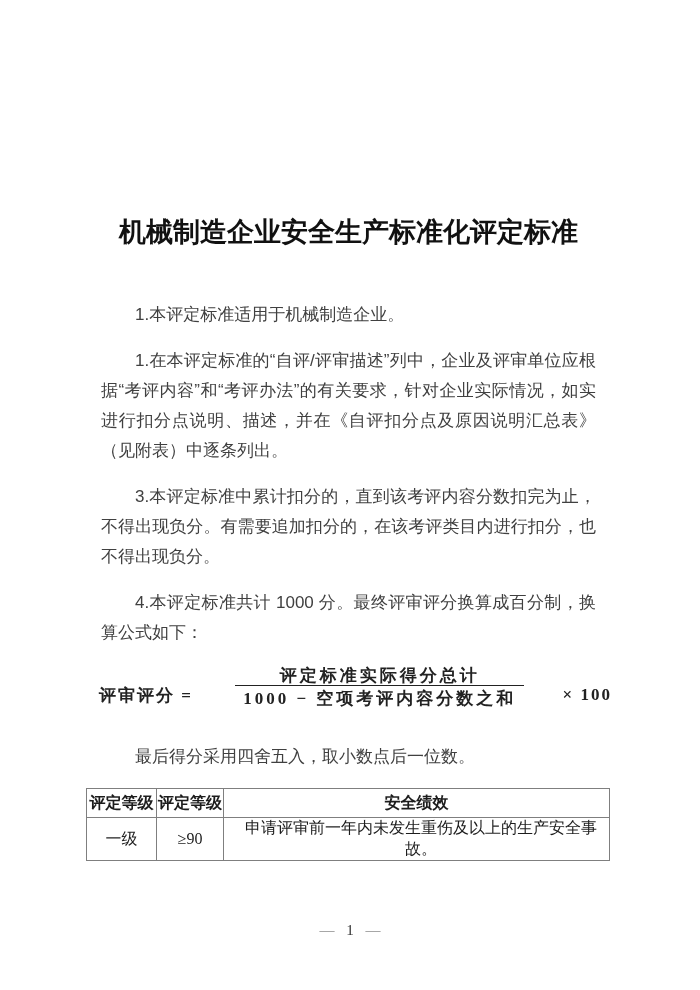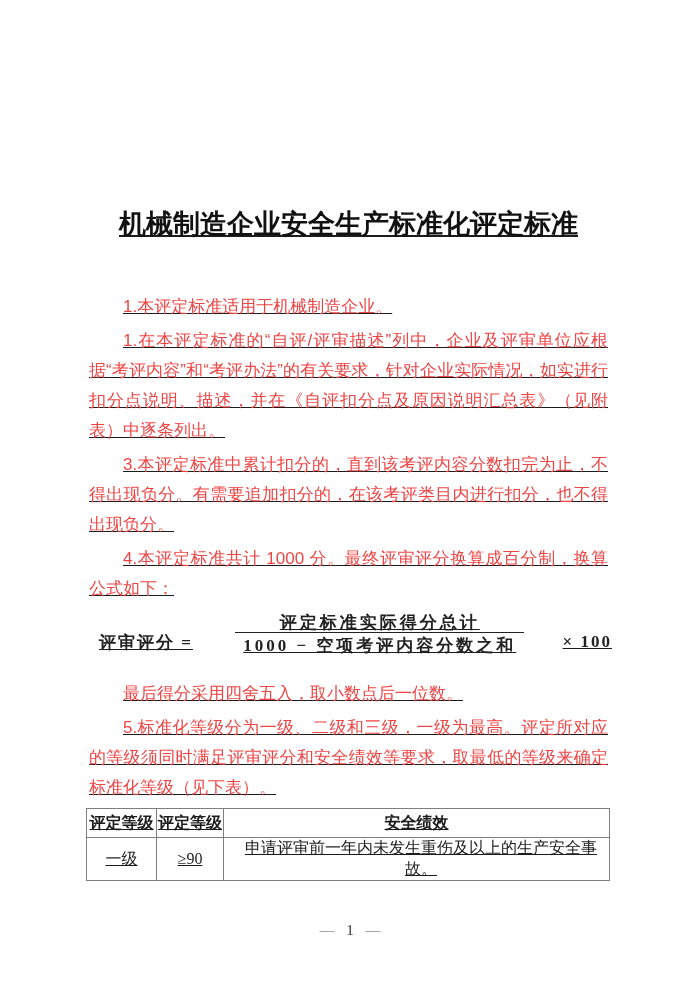--- a/index.html
+++ b/index.html
@@ -12,23 +12,22 @@
     width: 700px;
     height: 990px;
     background: #ffffff;
     font-family: "Liberation Sans", sans-serif;
     color: #1c1c1c;
     overflow: hidden;
   }
   .content {
     position: absolute;
     left: 85px;
-    top: 0;
+    top: 8px;
     width: 527px;
-    text-decoration: underline;
   }
   .title {
     margin: 204px 0 0 0;
     text-align: center;
     font-size: 27px;
     font-weight: bold;
     line-height: 40px;
     color: #111;
     white-space: nowrap;
   }
@@ -38,26 +37,26 @@
     font-size: 18px;
     font-weight: bold;
     letter-spacing: 4px;
     line-height: 26px;
     color: #111;
   }
   .body-text {
     margin-top: 48px;
   }
   .body-text p {
-    margin: 4px;
+    margin: 16px;
     font-size: 17px;
     line-height: 30px;
     text-align: justify;
     text-indent: 2em;
-    color: #ef4444;
+    color: #404040;
   }
   .formula {
     display: flex;
     align-items: center;
     margin: 7px 0 6px 14px;
     font-family: "Liberation Serif", serif;
     font-weight: bold;
     font-size: 17px;
     letter-spacing: 2px;
     color: #222;
@@ -129,21 +128,20 @@
       <div class="formula">
         <span class="lhs">评审评分 =</span>
         <span class="frac">
           <span class="num">评定标准实际得分总计</span>
           <span class="den">1000 − 空项考评内容分数之和</span>
         </span>
         <span class="mult">× 100</span>
       </div>
 
       <p>最后得分采用四舍五入，取小数点后一位数。</p>
-      <p>5.标准化等级分为一级、二级和三级，一级为最高。评定所对应的等级须同时满足评审评分和安全绩效等要求，取最低的等级来确定标准化等级（见下表）。</p>
     </div>
 
     <table class="grade-table">
       <colgroup>
         <col class="col-grade">
         <col class="col-score">
         <col>
       </colgroup>
       <tbody>
           <tr>

